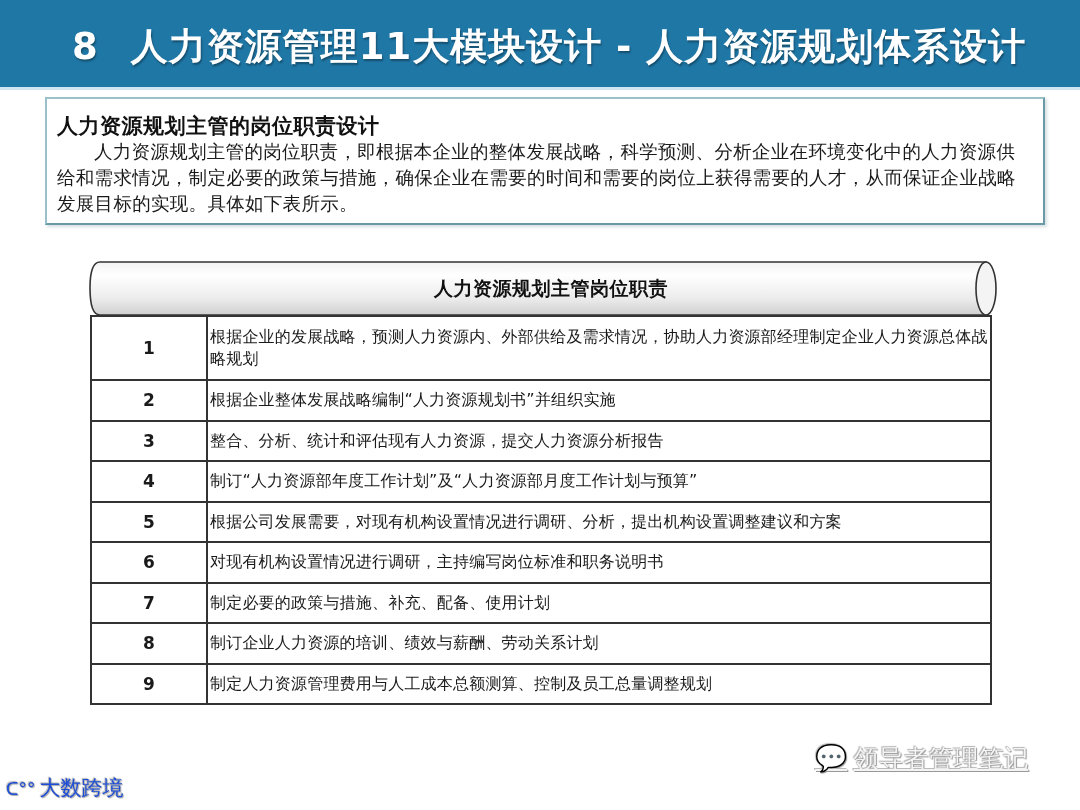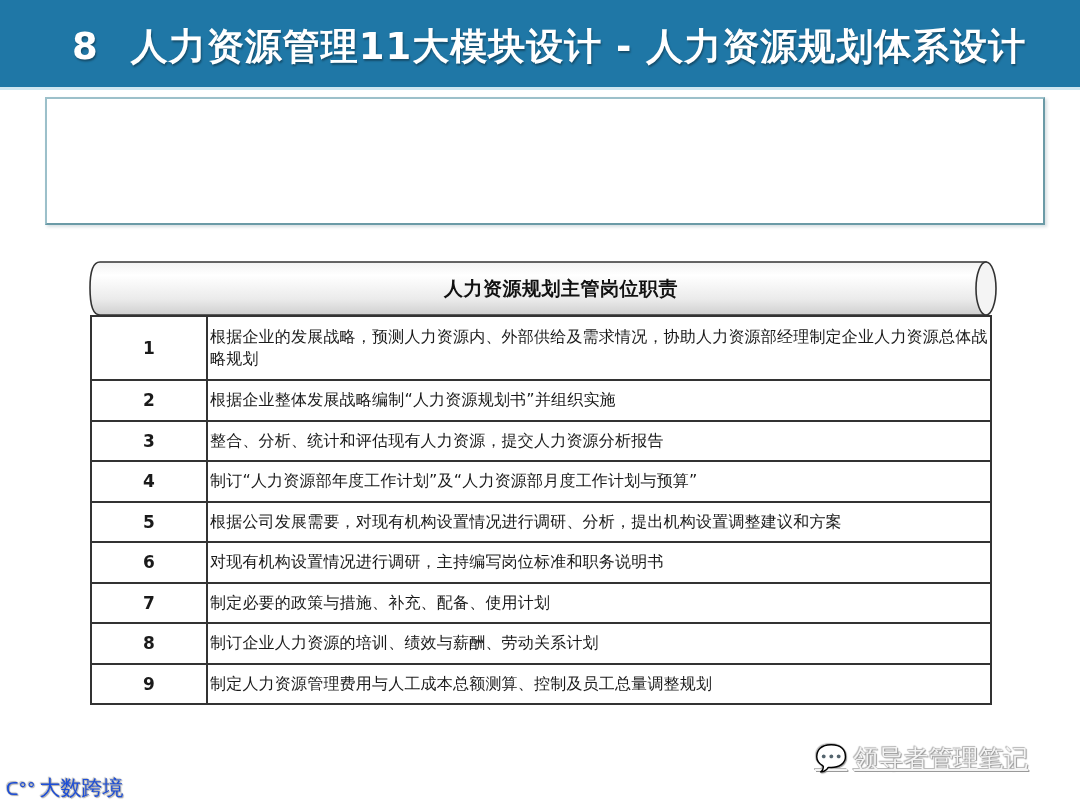--- a/index.html
+++ b/index.html
@@ -42,21 +42,21 @@
       text-indent: 2em; letter-spacing: 0.3px;
     }
 
     
     .table-wrap { position: absolute; left: 88px; top: 260px; width: 912px; }
     .scroll-header {
       position: relative; height: 56px; width: 912px;
     }
     .scroll-header svg { position: absolute; left: 0; top: 0; }
     .scroll-title {
-      position: absolute; left: 17px; top: 0; width: 912px; height: 56px;
+      position: absolute; left: 7px; top: 0; width: 912px; height: 56px;
       line-height: 56px; text-align: center;
       font-size: 19px; font-weight: bold; color: #111; letter-spacing: 0.5px;
     }
     .duty-table {
       position: absolute; left: 2px; top: 55px; width: 902px;
       border-collapse: collapse;
       border: 2px solid #333;
     }
     .duty-table td {
       border: 2px solid #333;
@@ -93,20 +93,22 @@
 
 <div class="page">
 
   <div class="header-band">
     <div class="header-title">
       <span class="num">8</span><span>人力资源管理11大模块设计 - 人力资源规划体系设计</span>
     </div>
   </div>
 
   <div class="intro-box">
+    <div class="intro-heading">人力资源规划主管的岗位职责设计</div>
+    <div class="intro-body">人力资源规划主管的岗位职责，即根据本企业的整体发展战略，科学预测、分析企业在环境变化中的人力资源供给和需求情况，制定必要的政策与措施，确保企业在需要的时间和需要的岗位上获得需要的人才，从而保证企业战略发展目标的实现。具体如下表所示。</div>
   </div>
 
   <div class="table-wrap">
     <div class="scroll-header">
       <svg width="912" height="58" viewBox="0 0 912 58">
         <defs>
           <linearGradient id="scrollGrad" x1="0" y1="0" x2="0" y2="1">
             <stop offset="0" stop-color="#f2f2f2"></stop>
             <stop offset="0.25" stop-color="#ffffff"></stop>
             <stop offset="0.7" stop-color="#ebebeb"></stop>

